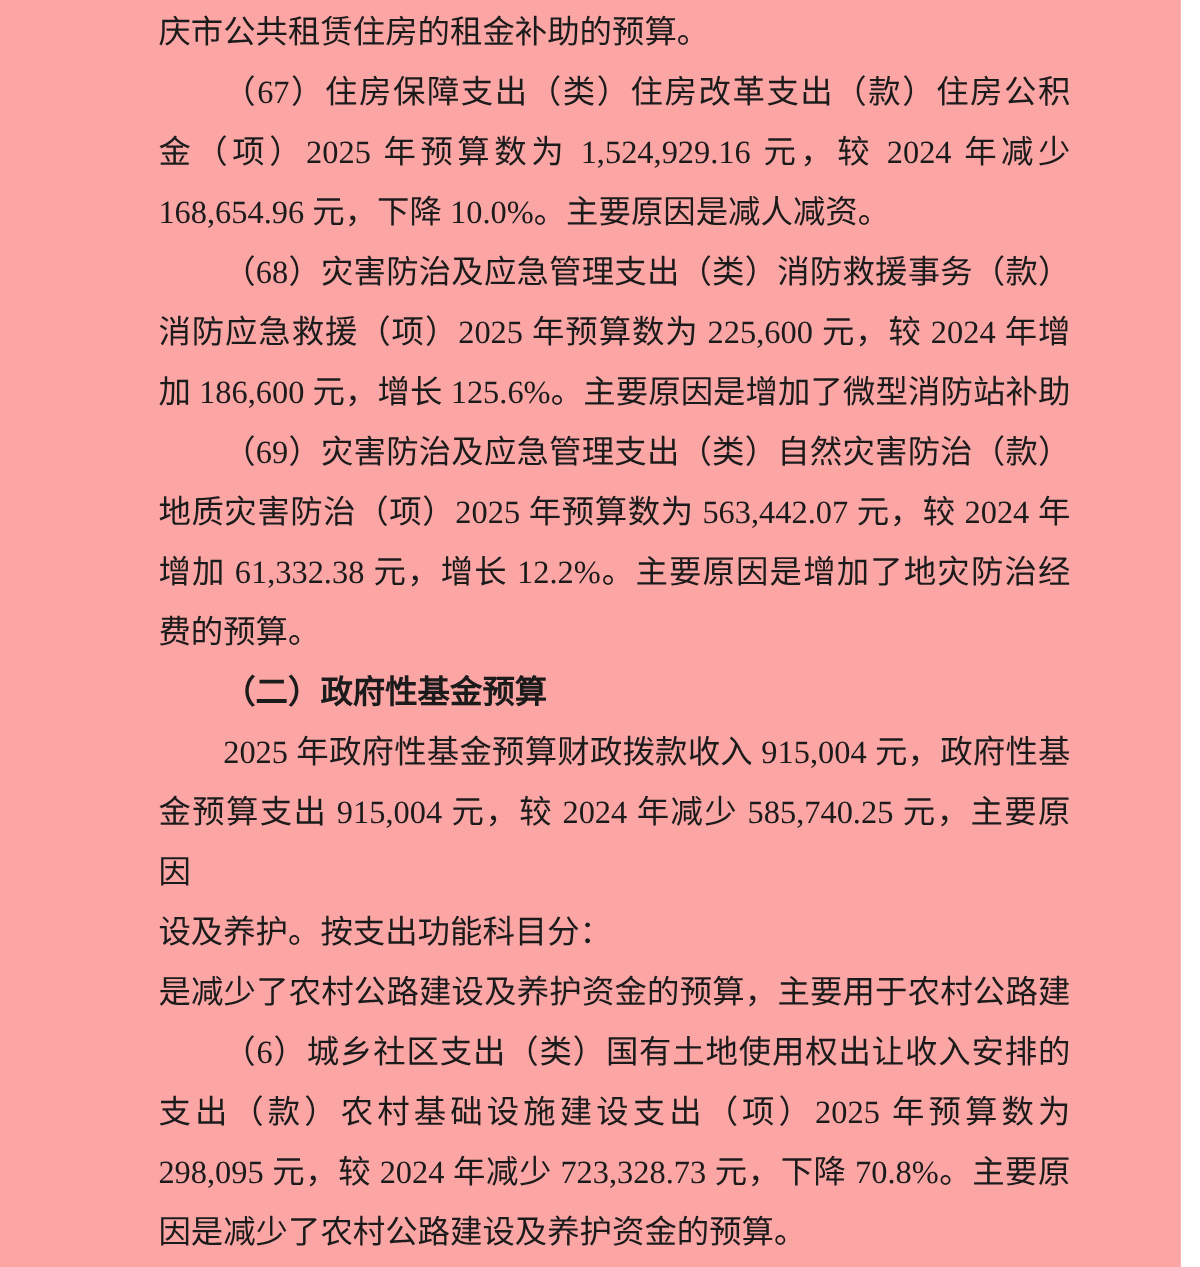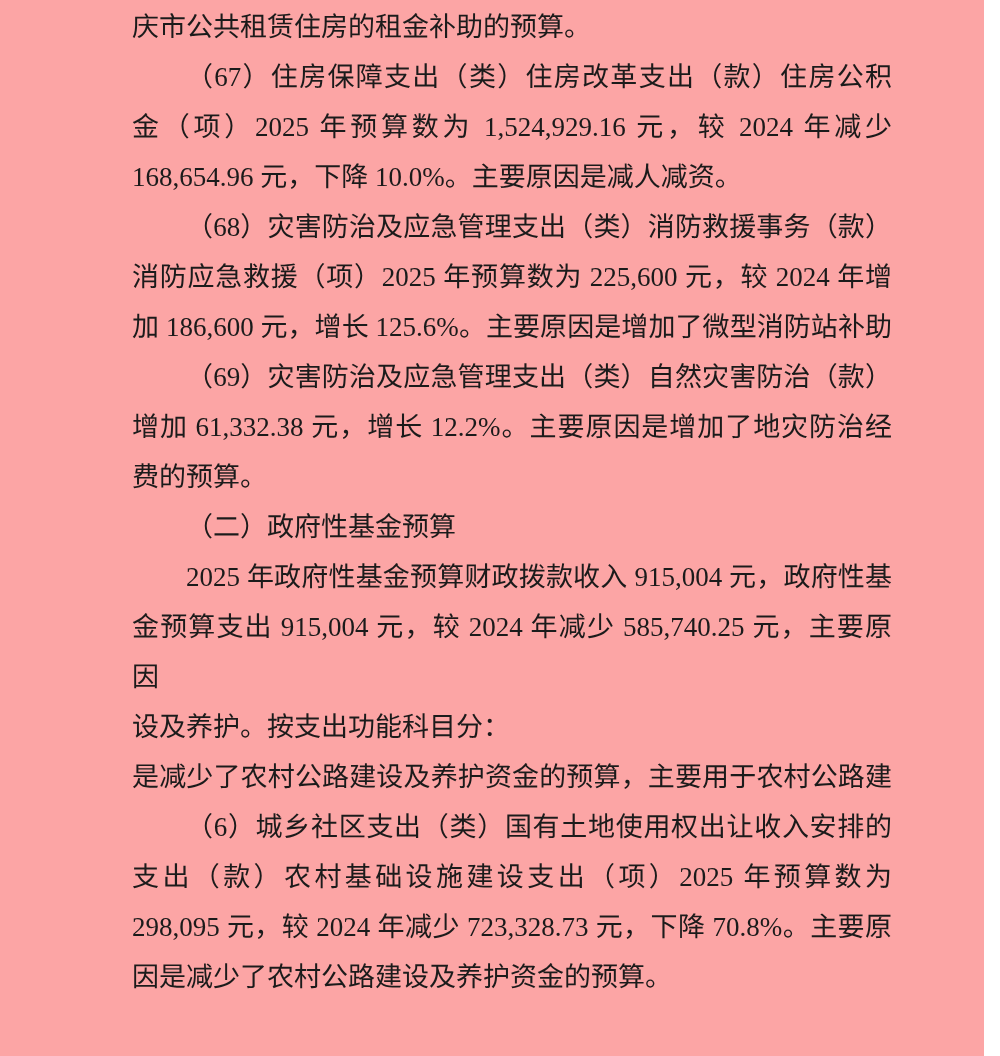--- a/index.html
+++ b/index.html
@@ -39,21 +39,21 @@
     white-space: normal;
     text-align: justify;
     text-align-last: justify;
     text-justify: inter-character;
   }
   
   .line.indent {
     text-indent: 54px;
   }
   .paragraph.heading .line {
-    font-weight: 400;
+    font-weight: 700;
   }
 </style>
 </head>
 <body>
 
 <div class="page">
   <div class="doc-body">
       <div class="paragraph body">
         <div class="line">庆市公共租赁住房的租金补助的预算。</div>
       </div>
@@ -62,20 +62,21 @@
         <div class="line just">金（项）2025 年预算数为 1,524,929.16 元，较 2024 年减少</div>
         <div class="line">168,654.96 元，下降 10.0%。主要原因是减人减资。</div>
       </div>
       <div class="paragraph body">
         <div class="line indent just">（68）灾害防治及应急管理支出（类）消防救援事务（款）</div>
         <div class="line just">消防应急救援（项）2025 年预算数为 225,600 元，较 2024 年增</div>
         <div class="line just">加 186,600 元，增长 125.6%。主要原因是增加了微型消防站补助</div>
       </div>
       <div class="paragraph body">
         <div class="line indent just">（69）灾害防治及应急管理支出（类）自然灾害防治（款）</div>
+        <div class="line just">地质灾害防治（项）2025 年预算数为 563,442.07 元，较 2024 年</div>
         <div class="line just">增加 61,332.38 元，增长 12.2%。主要原因是增加了地灾防治经</div>
         <div class="line">费的预算。</div>
       </div>
       <div class="paragraph heading">
         <div class="line indent">（二）政府性基金预算</div>
       </div>
       <div class="paragraph body">
         <div class="line indent just">2025 年政府性基金预算财政拨款收入 915,004 元，政府性基</div>
         <div class="line just">金预算支出 915,004 元，较 2024 年减少 585,740.25 元，主要原因</div>
         <div class="line">设及养护。按支出功能科目分：</div>

